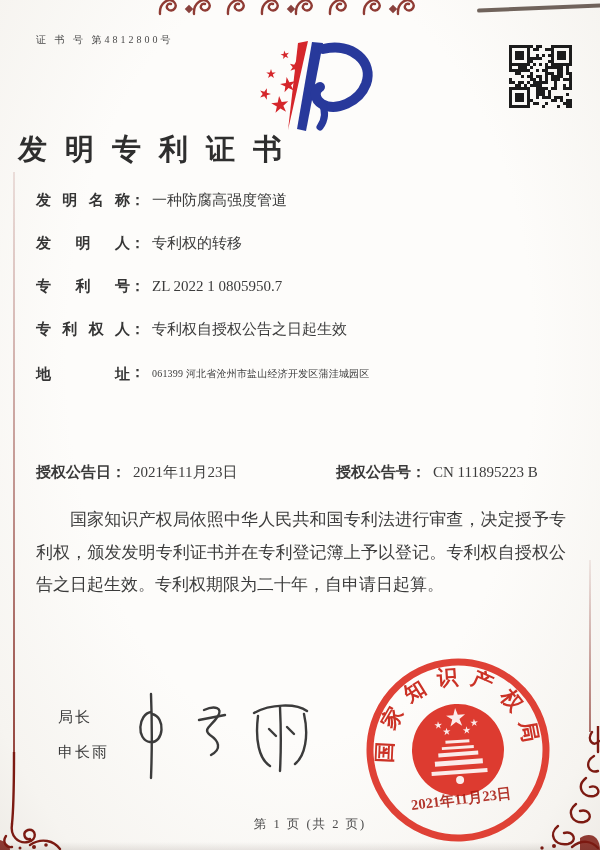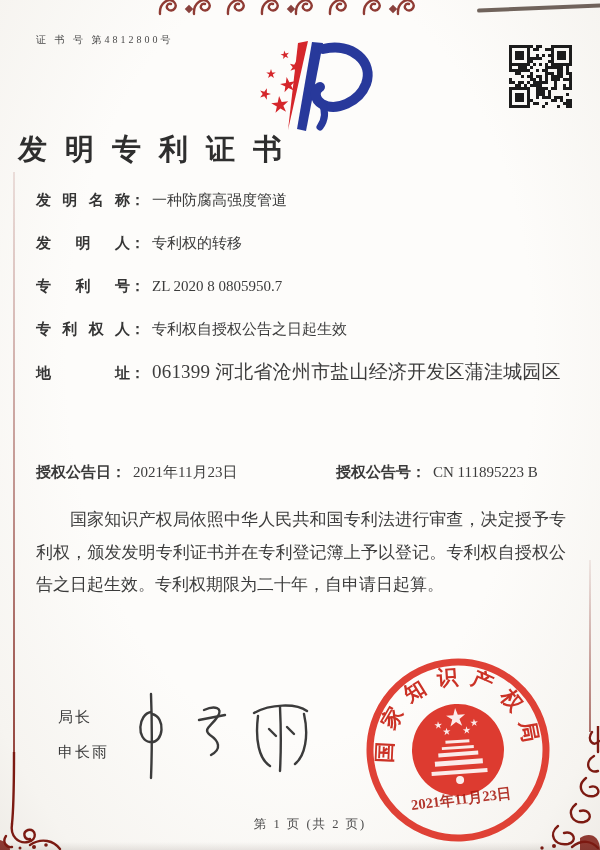--- a/index.html
+++ b/index.html
@@ -52,21 +52,21 @@
 
   
   .fields{position:absolute;left:36px;top:187px;width:532px;}
   .row{margin:0 0 17px 0;line-height:26px;font-size:15px;white-space:nowrap;}
   .lbl{
     display:inline-block;width:94px;font-weight:600;color:#353535;
     text-align:justify;text-align-last:justify;vertical-align:bottom;
   }
   .colon{font-weight:600;}
   .val{margin-left:7px;color:#3c3c3c;}
-  .row-address .val{font-size:19px;letter-spacing:.2px;}
+  .row-address .val{font-size:10px;letter-spacing:.2px;}
   .grant-row{position:absolute;left:36px;top:459px;width:532px;font-size:15px;line-height:26px;white-space:nowrap;}
   .grant-right{position:absolute;left:300px;top:0;}
   .grant-row .glbl{font-weight:600;font-family:Liberation Serif, serif;}
 
   
   .body-text{
     position:absolute;left:36px;top:504px;width:530px;
     font-size:17px;line-height:1.92;text-align:justify;color:#3b3b3b;
   }
   .body-text p{margin:0;text-indent:2em;}
@@ -375,21 +375,21 @@
   <h1 class="title">发明专利证书</h1>
 
   <div class="fields">
     <div class="row">
       <span class="lbl">发明名称</span><span class="colon">：</span><span class="val">一种防腐高强度管道</span>
     </div>
     <div class="row">
       <span class="lbl">发明人</span><span class="colon">：</span><span class="val">专利权的转移</span>
     </div>
     <div class="row">
-      <span class="lbl">专利号</span><span class="colon">：</span><span class="val">ZL 2020 8 0805950.7</span>
+      <span class="lbl">专利号</span><span class="colon">：</span><span class="val">ZL 2022 1 0805950.7</span>
     </div>
     <div class="row">
       <span class="lbl">专利权人</span><span class="colon">：</span><span class="val">专利权自授权公告之日起生效</span>
     </div>
     <div class="row row-address">
       <span class="lbl">地址</span><span class="colon">：</span><span class="val">061399 河北省沧州市盐山经济开发区蒲洼城园区</span>
     </div>
   </div>
 
   <div class="grant-row">

